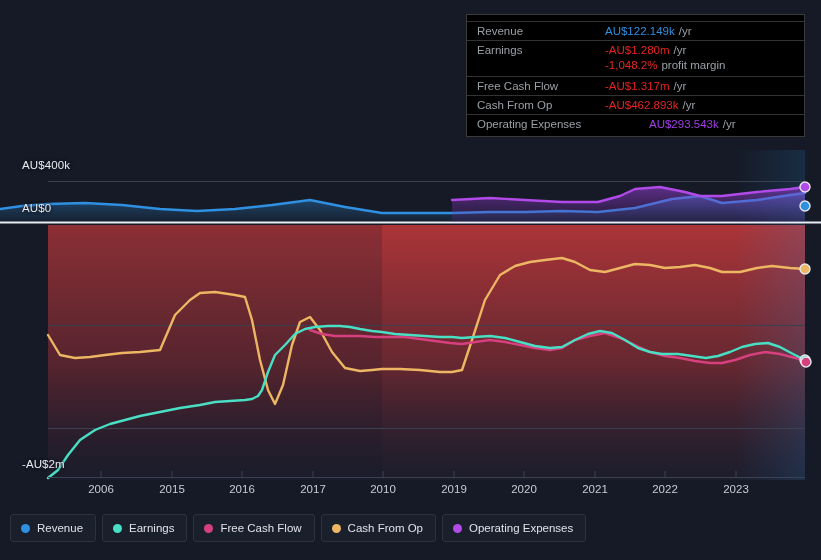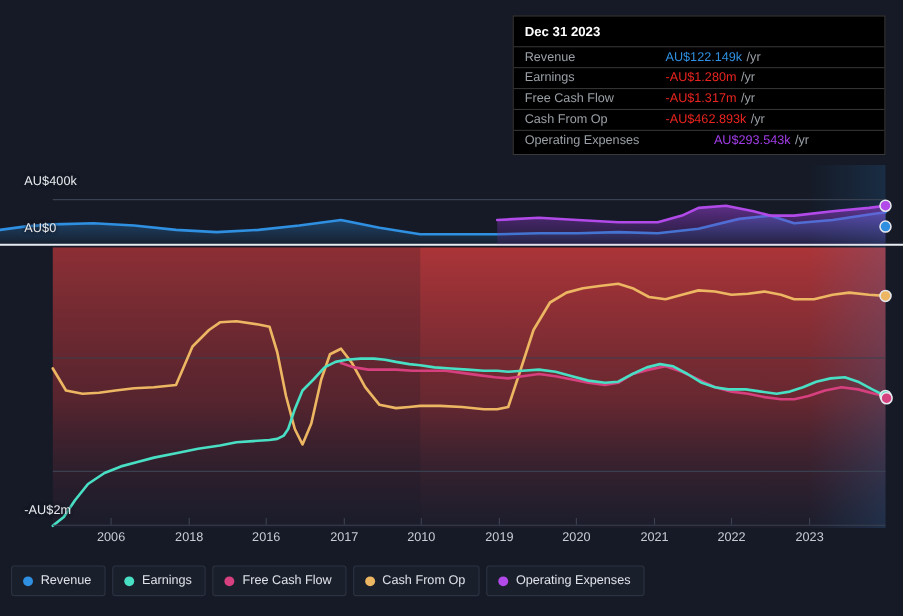--- a/index.html
+++ b/index.html
@@ -197,42 +197,45 @@
         <circle cx="805" cy="360" r="5" fill="#49dfc4" stroke="#e6e8ee" stroke-width="1.4"></circle>
         <circle cx="806" cy="362" r="5" fill="#d6407e" stroke="#e6e8ee" stroke-width="1.4"></circle>
       </g>
     </svg>
 
     <div class="y-label" id="y-label-top">AU$400k</div>
     <div class="y-label" id="y-label-zero">AU$0</div>
     <div class="y-label" id="y-label-bottom">-AU$2m</div>
 
     <div class="x-label" style="left:101px">2006</div>
-    <div class="x-label" style="left:172px">2018</div>
+    <div class="x-label" style="left:172px">2015</div>
     <div class="x-label" style="left:242px">2016</div>
     <div class="x-label" style="left:313px">2017</div>
     <div class="x-label" style="left:383px">2010</div>
     <div class="x-label" style="left:454px">2019</div>
     <div class="x-label" style="left:524px">2020</div>
     <div class="x-label" style="left:595px">2021</div>
     <div class="x-label" style="left:665px">2022</div>
     <div class="x-label" style="left:736px">2023</div>
   </div>
 
   <div id="tooltip">
-    <div id="tooltip-date">Dec 31 2023</div>
     <div id="tooltip-rows">
         <div class="tt-row">
           <div class="tt-label">Revenue</div>
           <div class="tt-val v-blue">AU$122.149k<span class="tt-unit">/yr</span></div>
         </div>
         <div class="tt-row">
           <div class="tt-label">Earnings</div>
           <div class="tt-val v-red">-AU$1.280m<span class="tt-unit">/yr</span></div>
         </div>
+        <div class="tt-row noline">
+          <div class="tt-label"></div>
+          <div class="tt-val v-red">-1,048.2%<span class="tt-unit">profit margin</span></div>
+        </div>
         <div class="tt-row">
           <div class="tt-label">Free Cash Flow</div>
           <div class="tt-val v-red">-AU$1.317m<span class="tt-unit">/yr</span></div>
         </div>
         <div class="tt-row">
           <div class="tt-label">Cash From Op</div>
           <div class="tt-val v-red">-AU$462.893k<span class="tt-unit">/yr</span></div>
         </div>
         <div class="tt-row">
           <div class="tt-label">Operating Expenses</div>

